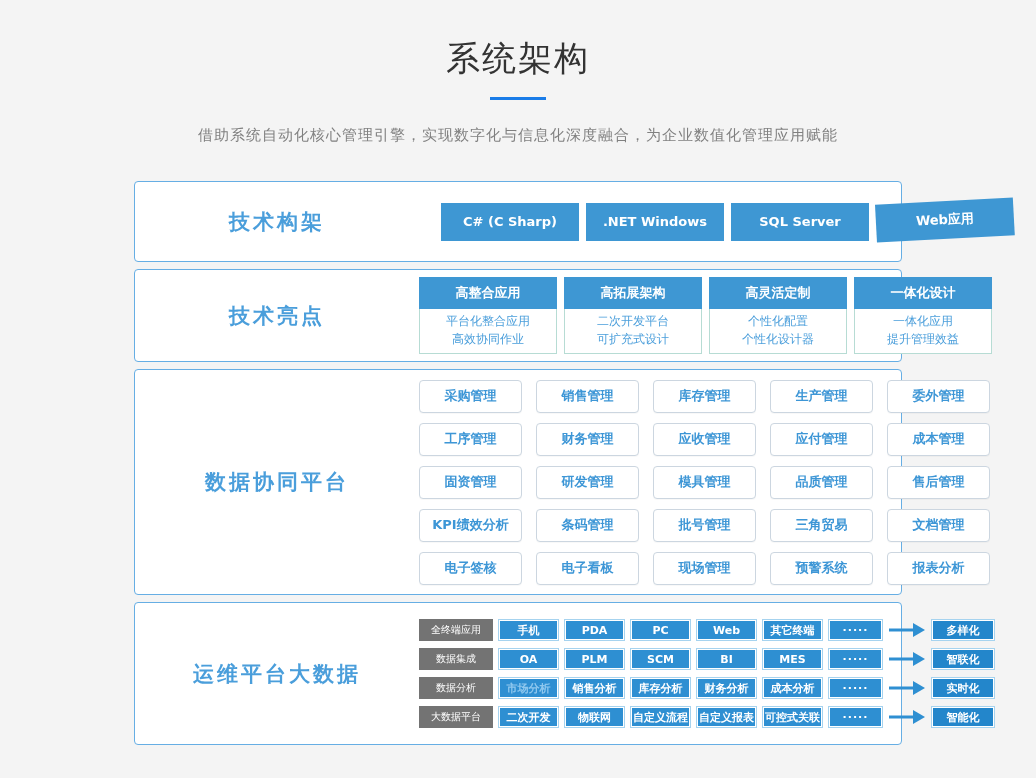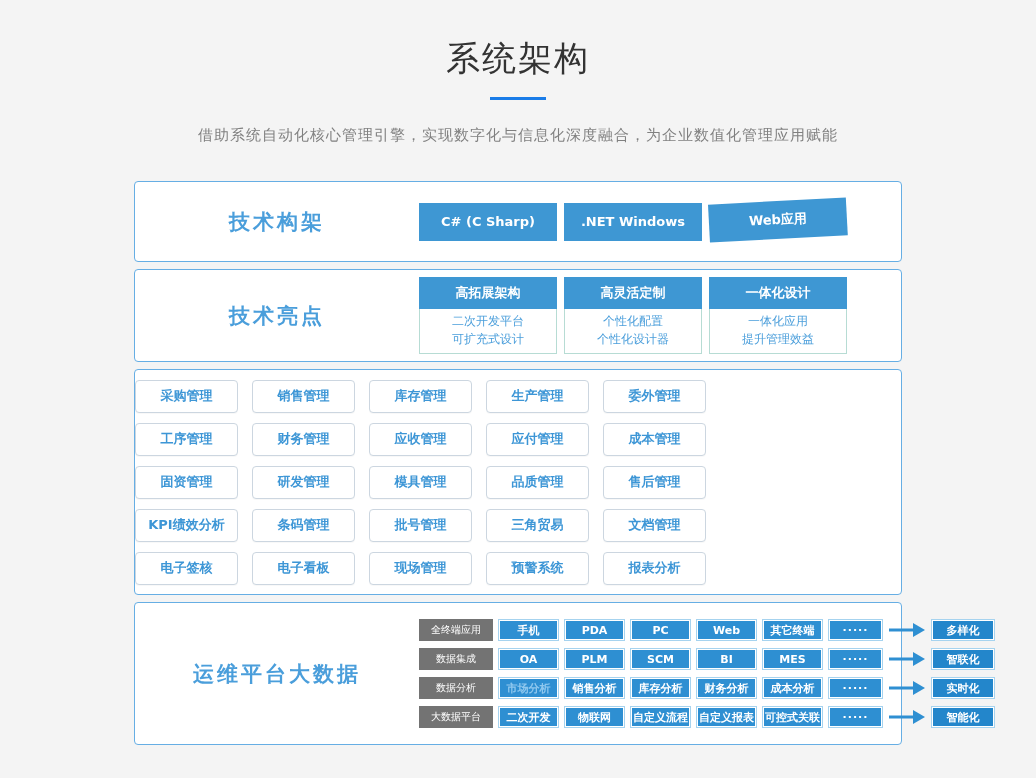--- a/index.html
+++ b/index.html
@@ -17,21 +17,21 @@
   .sections { width:768px; margin:36px auto 0; }
   .sec {
     background:#fff; border:1px solid #66aee4; border-radius:4px;
     margin-bottom:7px; display:flex; align-items:center;
   }
   .sec-label-col { width:284px; flex:0 0 284px; text-align:center; }
   .sec-label { font-size:21px; color:#4a9edb; font-weight:600; letter-spacing:3px; }
 
   
   .sec-stack { height:81px; }
-  .stack-btns { display:flex; align-items:center; gap:7px; }
+  .stack-btns { display:flex; align-items:center; gap:7px;margin-left:22px; }
   .stack-btn {
     width:138px; height:38px; background:#3e97d3; color:#fff;
     font-size:13px; font-weight:bold; display:flex; align-items:center; justify-content:center;
   }
   .stack-btn.tilt { transform:rotate(-3deg) translateY(-2px); }
 
   
   .sec-highlights { height:93px; }
   .cards { display:flex; gap:7px; }
   .card { width:138px; }
@@ -94,29 +94,37 @@
 
 <div class="sections">
 
   <div class="sec sec-stack">
     <div class="sec-label-col">
       <span class="sec-label">技术构架</span>
     </div>
     <div class="stack-btns">
       <div class="stack-btn">C# (C Sharp)</div>
       <div class="stack-btn">.NET Windows</div>
+      <div class="stack-btn">SQL Server</div>
       <div class="stack-btn tilt">Web应用</div>
     </div>
   </div>
 
   <div class="sec sec-highlights">
     <div class="sec-label-col">
       <span class="sec-label">技术亮点</span>
     </div>
     <div class="cards">
+      <div class="card">
+        <div class="card-title">高整合应用</div>
+        <div class="card-body">
+          <div class="card-line">平台化整合应用</div>
+          <div class="card-line">高效协同作业</div>
+        </div>
+      </div>
       <div class="card">
         <div class="card-title">高拓展架构</div>
         <div class="card-body">
           <div class="card-line">二次开发平台</div>
           <div class="card-line">可扩充式设计</div>
         </div>
       </div>
       <div class="card">
         <div class="card-title">高灵活定制</div>
         <div class="card-body">
@@ -128,20 +136,23 @@
         <div class="card-title">一体化设计</div>
         <div class="card-body">
           <div class="card-line">一体化应用</div>
           <div class="card-line">提升管理效益</div>
         </div>
       </div>
     </div>
   </div>
 
   <div class="sec sec-platform">
+    <div class="sec-label-col">
+      <span class="sec-label">数据协同平台</span>
+    </div>
     <div class="plat-grid">
       <div class="plat-btn">采购管理</div>
       <div class="plat-btn">销售管理</div>
       <div class="plat-btn">库存管理</div>
       <div class="plat-btn">生产管理</div>
       <div class="plat-btn">委外管理</div>
       <div class="plat-btn">工序管理</div>
       <div class="plat-btn">财务管理</div>
       <div class="plat-btn">应收管理</div>
       <div class="plat-btn">应付管理</div>

